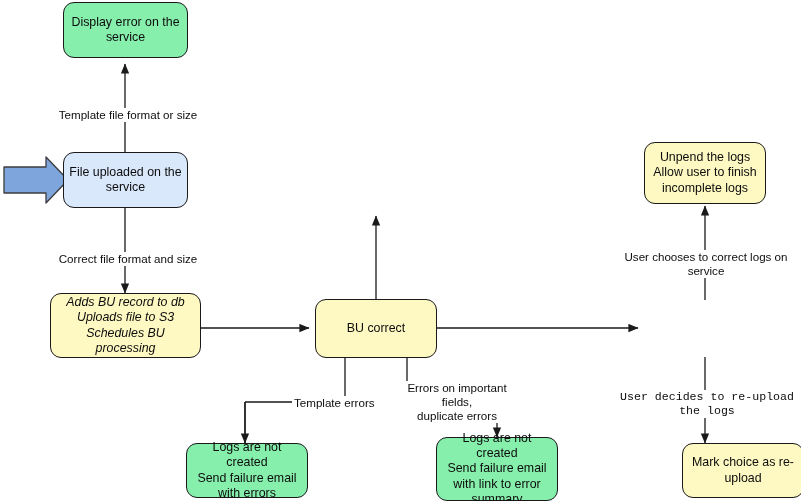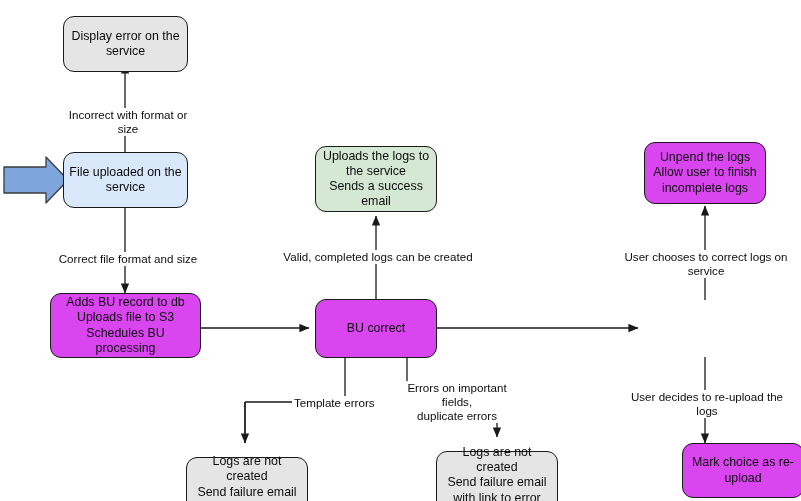--- a/index.html
+++ b/index.html
@@ -33,23 +33,23 @@
     display: flex;
     align-items: center;
     justify-content: center;
     text-align: center;
     font-size: 12.4px;
     line-height: 15.2px;
     color: #0d0d0d;
     white-space: pre-line;
     padding: 2px 4px;
   }
-  .n-plain  { background: #d946ef; }
+  .n-plain  { background: #fef9c3; }
   .n-blue   { background: #dae8fc; }
-  .n-pink   { background: #e5e5e5; margin-top: 14px; }
+  .n-pink   { background: #86efac; }
   .n-green  { background: #d5e8d4; }
   .n-yellow { background: #fff2cc; }
 
   .edge-label {
     position: absolute;
     font-size: 11.6px;
     line-height: 14px;
     color: #0d0d0d;
     text-align: center;
     background: #ffffff;
@@ -111,57 +111,52 @@
       <path d="M4,167 L46,167 L46,157 L68,180 L46,203 L46,193 L4,193 z" fill="#7ea6dd" stroke="#3b3b3b" stroke-width="1.3" stroke-linejoin="round"></path>
     </g>
   </svg>
 
   <div class="node n-pink" style="left:63px; top:2px; width:125px; height:56px;">Display error on the
 service</div>
 
   <div class="node n-blue" style="left:63px; top:152px; width:125px; height:56px;">File uploaded on the
 service</div>
 
-  <div class="node n-plain" style="left:50px; top:293px; width:151px; height:65px;">Adds BU record to db
+  <div class="node n-plain" style="left:50px; top:293px; width:151px; height:65px;font-style:italic;">Adds BU record to db
 Uploads file to S3
 Schedules BU processing</div>
 
-  <div class="node n-green" style="left:315px; top:146px; width:122px; height:66px;">Uploads the logs to
-the service
-Sends a success
-email</div>
 
   <div class="node n-plain" style="left:315px; top:299px; width:122px; height:59px;">BU correct</div>
 
   <div class="node n-plain" style="left:644px; top:142px; width:122px; height:62px;">Unpend the logs
 Allow user to finish
 incomplete logs</div>
 
 
   <div class="node n-pink" style="left:186px; top:443px; width:122px; height:55px;">Logs are not created
 Send failure email
 with errors</div>
 
   <div class="node n-pink" style="left:436px; top:437px; width:122px; height:64px;">Logs are not created
 Send failure email
 with link to error
 summary</div>
 
   <div class="node n-plain" style="left:644px; top:443px; width:122px; height:55px;margin-left:38px;">Mark choice as re-
 upload</div>
 
-  <div class="edge-label" style="left:56px; top:108px; width:140px;">Incorrect with format or size</div>
+  <div class="edge-label" style="left:56px; top:108px; width:140px;">Template file format or size</div>
 
   <div class="edge-label" style="left:55px; top:252px; width:142px;">Correct file format and size</div>
 
-  <div class="edge-label" style="left:280px; top:250px; width:192px;">Valid, completed logs can be created</div>
 
 
   <div class="edge-label" style="left:292px; top:396px; width:86px; text-align:left;">Template errors</div>
 
   <div class="edge-label" style="left:391px; top:381px; width:128px;">Errors on important fields,
 duplicate errors</div>
 
   <div class="edge-label" style="left:608px; top:250px; width:192px;">User chooses to correct logs on service</div>
 
-  <div class="edge-label" style="left:618px; top:390px; width:174px;">User decides to re-upload the logs</div>
+  <div class="edge-label" style="left:618px; top:390px; width:174px;font-family:Liberation Mono, monospace;">User decides to re-upload the logs</div>
 
 </div>
 
 </body></html>

